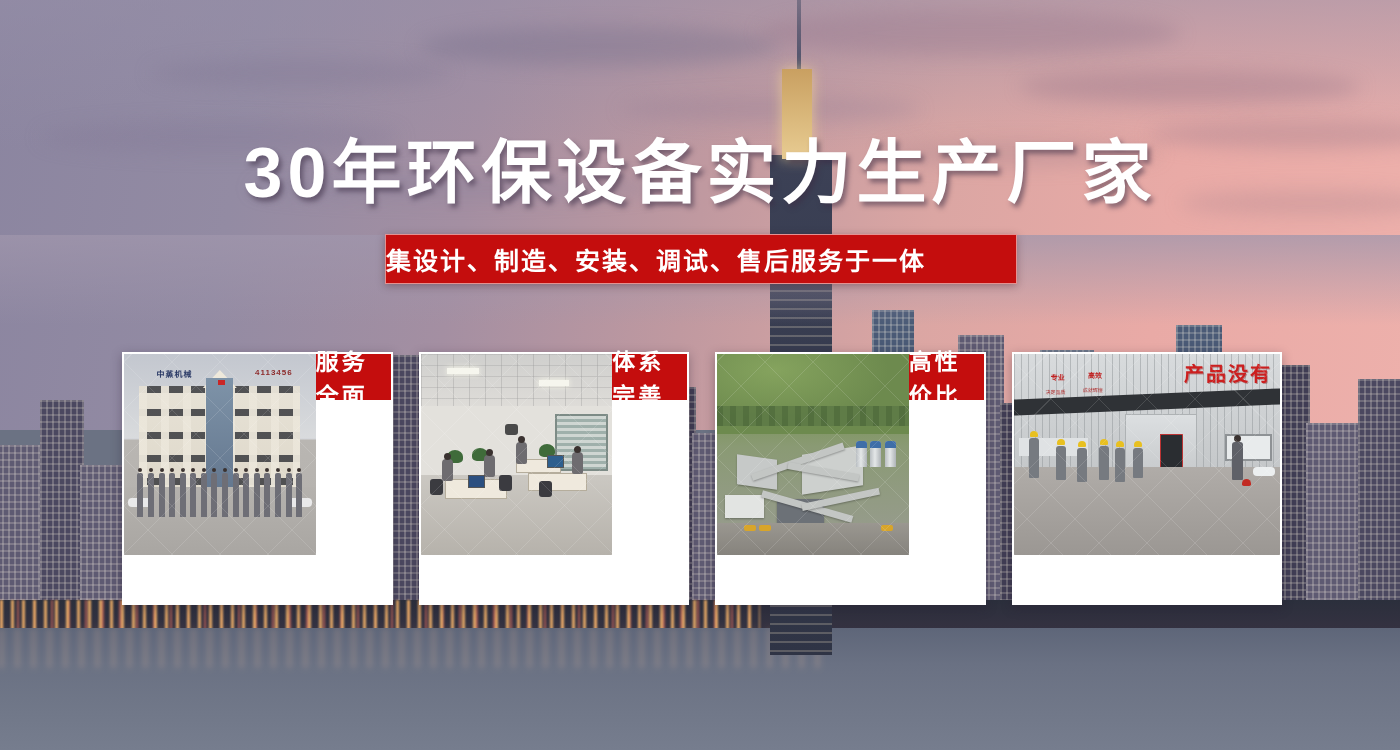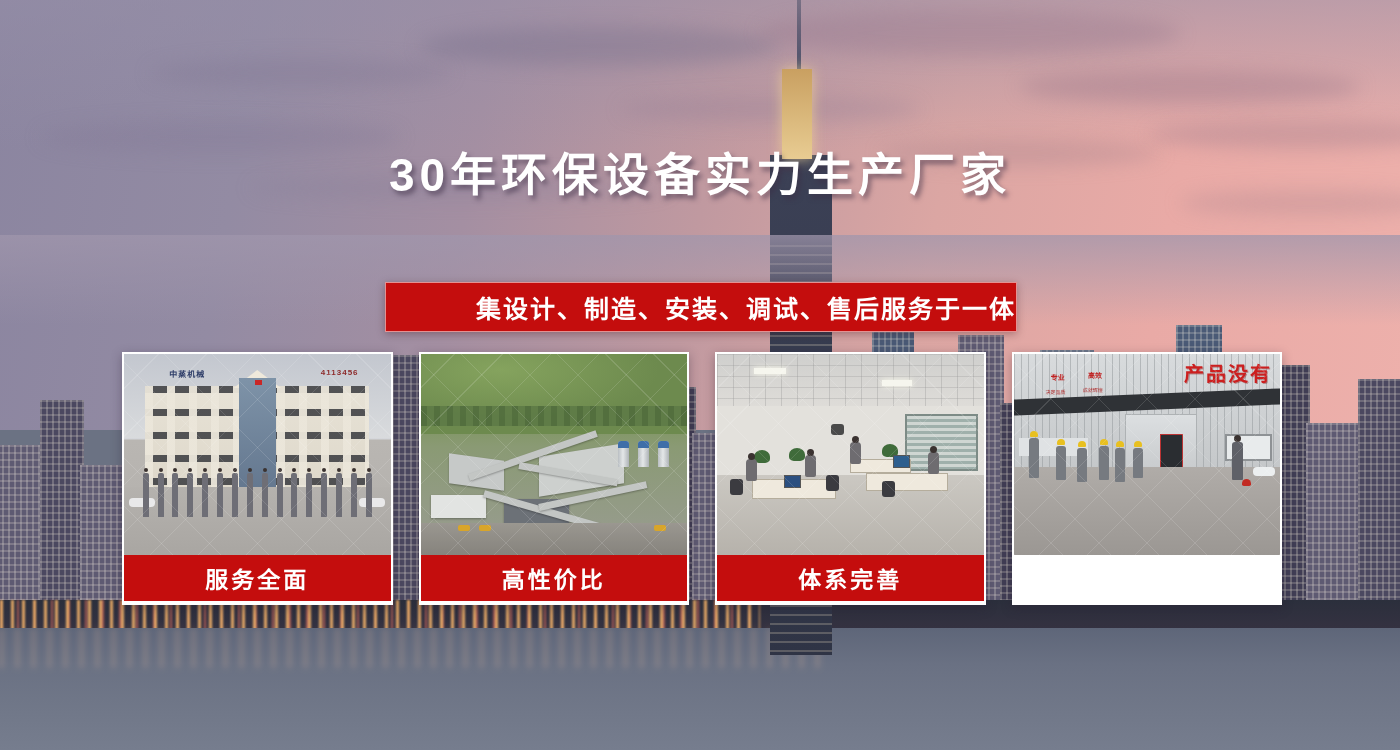--- a/index.html
+++ b/index.html
@@ -90,38 +90,37 @@
   .river-glow{
     position:absolute;left:0;top:628px;width:820px;height:40px;
     background:
       repeating-linear-gradient(90deg,
         rgba(255,160,70,.30) 0 3px, rgba(0,0,0,0) 3px 16px);
     filter:blur(3px);mix-blend-mode:screen;
   }
 
   
   .headline{
-    position:absolute;left:0;top:138px;width:1400px;text-align:center;
-    font-size:46px;font-weight:bold;color:#ffffff;letter-spacing:5px;
+    position:absolute;left:0;top:116px;width:1400px;text-align:center;
+    font-size:70px;font-weight:bold;color:#ffffff;letter-spacing:5px;
     text-shadow:3px 4px 5px rgba(60,45,70,.55);
     white-space:nowrap;z-index:60;
   }
   .subbar{
     position:absolute;left:385px;top:234px;width:630px;height:48px;
     background:#c40d0d;border:1px solid rgba(255,255,255,.55);
-    display:flex;align-items:center;justify-content:flex-end;z-index:60;
+    display:flex;align-items:center;justify-content:flex-start;z-index:60;
     box-shadow:0 2px 8px rgba(60,20,30,.35);
-    margin-top:48px;
   }
   .subbar span{color:#fff;font-size:25px;font-weight:bold;letter-spacing:2px;white-space:nowrap;}
 
   
   .cards{position:absolute;left:122px;top:352px;width:1160px;height:253px;
          display:flex;gap:26px;z-index:60;}
-  .card{width:270px;display:flex;flex-direction:column;
+  .card{width:270px;display:flex;flex-direction:row;
         border:2px solid #ffffff;background:#ffffff;
         box-shadow:0 3px 10px rgba(40,30,50,.35);}
   .thumb{position:relative;width:100%;height:201px;overflow:hidden;background:#9aa0a8;}
   .cap{height:46px;background:#c40d0d;display:flex;align-items:center;justify-content:center;}
   .cap span{color:#fff;font-size:23px;font-weight:bold;letter-spacing:3px;}
   .wm{position:absolute;left:0;top:0;width:100%;height:100%;
       background:
         repeating-linear-gradient(45deg,rgba(255,255,255,.13) 0 1px,rgba(0,0,0,0) 1px 34px),
         repeating-linear-gradient(-45deg,rgba(255,255,255,.13) 0 1px,rgba(0,0,0,0) 1px 34px);
       pointer-events:none;z-index:9;}
@@ -372,48 +371,20 @@
             <div class="p"></div>
         </div>
         <div class="wm"></div>
       </div>
       <div class="cap">
         <span>服务全面</span>
       </div>
     </div>
 
     <div class="card">
-      <div class="thumb t2">
-        <div class="fields"></div>
-        <div class="treeline"></div>
-        <div class="plant">
-          <div class="slab s1"></div>
-          <div class="slab s2"></div>
-          <div class="slab s3"></div>
-          <div class="slab s4"></div>
-          <div class="conv c1"></div>
-          <div class="conv c2"></div>
-          <div class="conv c3"></div>
-          <div class="conv c4"></div>
-          <div class="silo si1"></div>
-          <div class="silo si2"></div>
-          <div class="silo si3"></div>
-        </div>
-        <div class="yard"></div>
-        <div class="dig d1"></div>
-        <div class="dig d2"></div>
-        <div class="dig d3"></div>
-        <div class="wm"></div>
-      </div>
-      <div class="cap">
-        <span>高性价比</span>
-      </div>
-    </div>
-
-    <div class="card">
       <div class="thumb t3">
         <div class="ceil">
             <div class="grid"></div>
           </div>
         <div class="panel pa"></div>
         <div class="panel pb"></div>
         <div class="wall"></div>
         <div class="logo">
           <div class="fig"></div>
         </div>
@@ -435,20 +406,48 @@
         <div class="mon mo1"></div>
         <div class="mon mo2"></div>
         <div class="wm"></div>
       </div>
       <div class="cap">
         <span>体系完善</span>
       </div>
     </div>
 
     <div class="card">
+      <div class="thumb t2">
+        <div class="fields"></div>
+        <div class="treeline"></div>
+        <div class="plant">
+          <div class="slab s1"></div>
+          <div class="slab s2"></div>
+          <div class="slab s3"></div>
+          <div class="slab s4"></div>
+          <div class="conv c1"></div>
+          <div class="conv c2"></div>
+          <div class="conv c3"></div>
+          <div class="conv c4"></div>
+          <div class="silo si1"></div>
+          <div class="silo si2"></div>
+          <div class="silo si3"></div>
+        </div>
+        <div class="yard"></div>
+        <div class="dig d1"></div>
+        <div class="dig d2"></div>
+        <div class="dig d3"></div>
+        <div class="wm"></div>
+      </div>
+      <div class="cap">
+        <span>高性价比</span>
+      </div>
+    </div>
+
+    <div class="card">
       <div class="thumb t4">
         <div class="fac">
             <div class="ribs"></div>
           </div>
         <div class="roofline"></div>
         <div class="bigslogan">产品没有</div>
         <div class="sl sl2">专业</div>
         <div class="sl sl3">高效</div>
         <div class="slsub ss2">决定品质</div>
         <div class="slsub ss3">成就辉煌</div>

